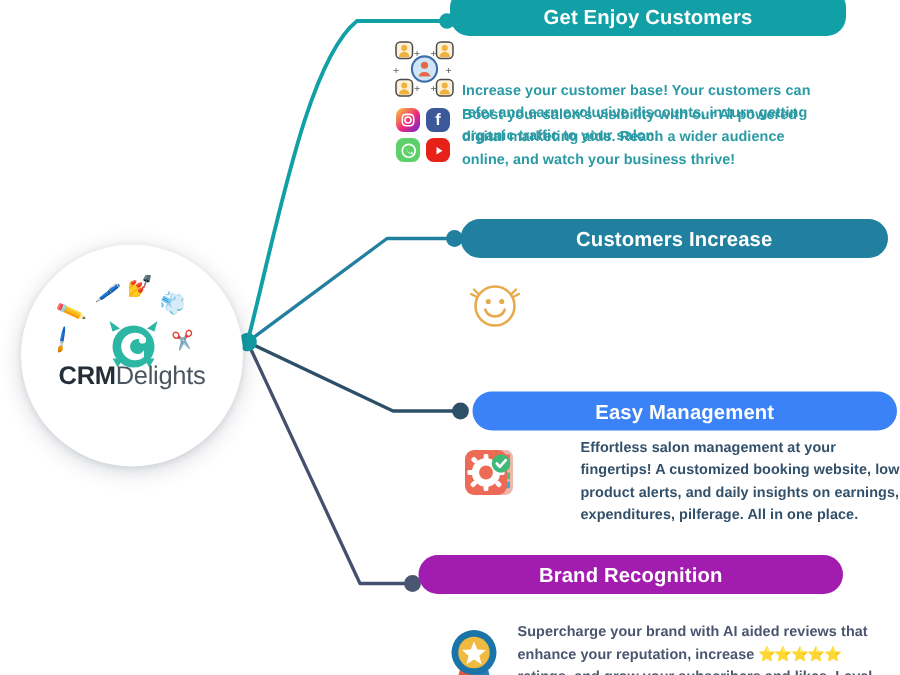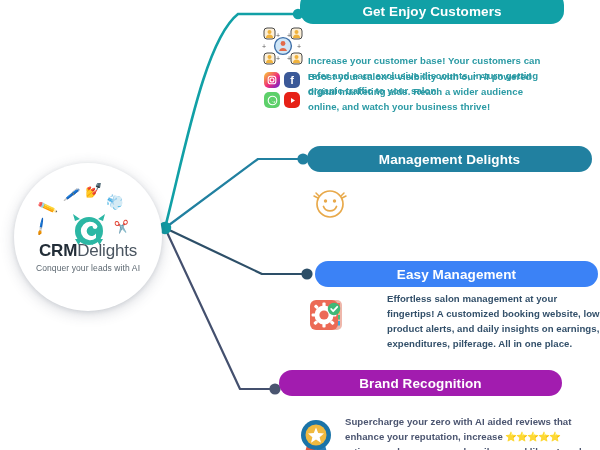--- a/index.html
+++ b/index.html
@@ -92,21 +92,20 @@
         <path d="M7,8 L5,1 L12,6 M35,8 L37,1 L30,6" fill="#2cb7a4"></path>
         <circle cx="21" cy="18" r="14" fill="#2cb7a4"></circle>
         <path d="M7,26 l3.5,6 l3.5,-6 l3.5,6 l3.5,-6 l3.5,6 l3.5,-6 l3.5,6 l3.5,-6 z" fill="#2cb7a4"></path>
         <path d="M28,11 A9.2,9.2 0 1 0 28,25 L28,20.5 A5,5 0 1 1 28,15.5 Z" fill="#ffffff"></path>
         <circle cx="27" cy="13.6" r="2.4" fill="#ffffff"></circle>
       </svg>
 
       <div class="logo-wordmark">
         <b>CRM</b><span>Delights</span>
       </div>
-      <div class="logo-tag">Conquer your leads with AI</div>
     </div>
   </div>
 
   <div class="node">
     <div class="bar" style="left:300px;top:-8px;width:264px;background:#11a0a6;padding-top:6px;height:26px;">
       <span>Get Enjoy Customers</span>
     </div>
 
     <div class="bodyrow" style="left:262px;top:26px;width:300px;">
       <div class="bodyicon" style="width:46px;">
@@ -165,21 +164,21 @@
         </div>
       </div>
       <div class="bodytext" style="color:#2a9aa4;width:248px;">
         <p class="para">Boost your salon's visibility with our AI powered digital marketing  aids. Reach a wider audience online, and watch your business thrive!</p>
       </div>
     </div>
   </div>
 
   <div class="node">
     <div class="bar" style="left:307px;top:146px;width:285px;background:#2180a0;">
-      <span>Management Delights</span>
+      <span>Customers Increase</span>
     </div>
     <div class="bodyrow" style="left:310px;top:183px;width:290px;">
       <div class="bodyicon" style="width:48px;">
         <svg width="40" height="40" viewBox="0 0 40 40">
           <circle cx="20" cy="21" r="13" fill="none" stroke="#e8a94a" stroke-width="1.7"></circle>
           <circle cx="15.5" cy="18" r="1.7" fill="#e8a94a"></circle>
           <circle cx="24.5" cy="18" r="1.7" fill="#e8a94a"></circle>
           <path d="M13.5,23.5 a7,7 0 0 0 13,0" fill="none" stroke="#e8a94a" stroke-width="1.8" stroke-linecap="round"></path>
           <path d="M4,13 l4,2 M6,10 l3,3 M36,13 l-4,2 M34,10 l-3,3" stroke="#e8a94a" stroke-width="1.5" stroke-linecap="round" fill="none"></path>
         </svg>
@@ -232,18 +231,18 @@
       <div class="bodyicon" style="width:50px;">
         <svg width="42" height="46" viewBox="0 0 42 46">
           <polygon points="12,30 8,45 15,41 20,45 20,30" fill="#e4573d"></polygon>
           <polygon points="30,30 34,45 27,41 22,45 22,30" fill="#2b7fb8"></polygon>
           <circle cx="21" cy="20" r="15" fill="#1b74a8"></circle>
           <circle cx="21" cy="20" r="10.5" fill="#f0b93f"></circle>
           <polygon points="21,12.5 23.2,18 29,18.4 24.6,22.2 26,27.8 21,24.6 16,27.8 17.4,22.2 13,18.4 18.8,18" fill="#ffffff"></polygon>
         </svg>
       </div>
       <div class="bodytext" style="color:#4b5570;width:246px;">
-        <p class="para"><span>Supercharge your zero with AI aided reviews that enhance your reputation, increase </span><span style="letter-spacing:-1px;">⭐⭐⭐⭐⭐</span><span> ratings, and grow your subscribers and likes. Level up your</span></p>
+        <p class="para"><span>Supercharge your brand with AI aided reviews that enhance your reputation, increase </span><span style="letter-spacing:-1px;">⭐⭐⭐⭐⭐</span><span> ratings, and grow your subscribers and likes. Level up your</span></p>
       </div>
     </div>
   </div>
 
 </div>
 
 </body></html>

